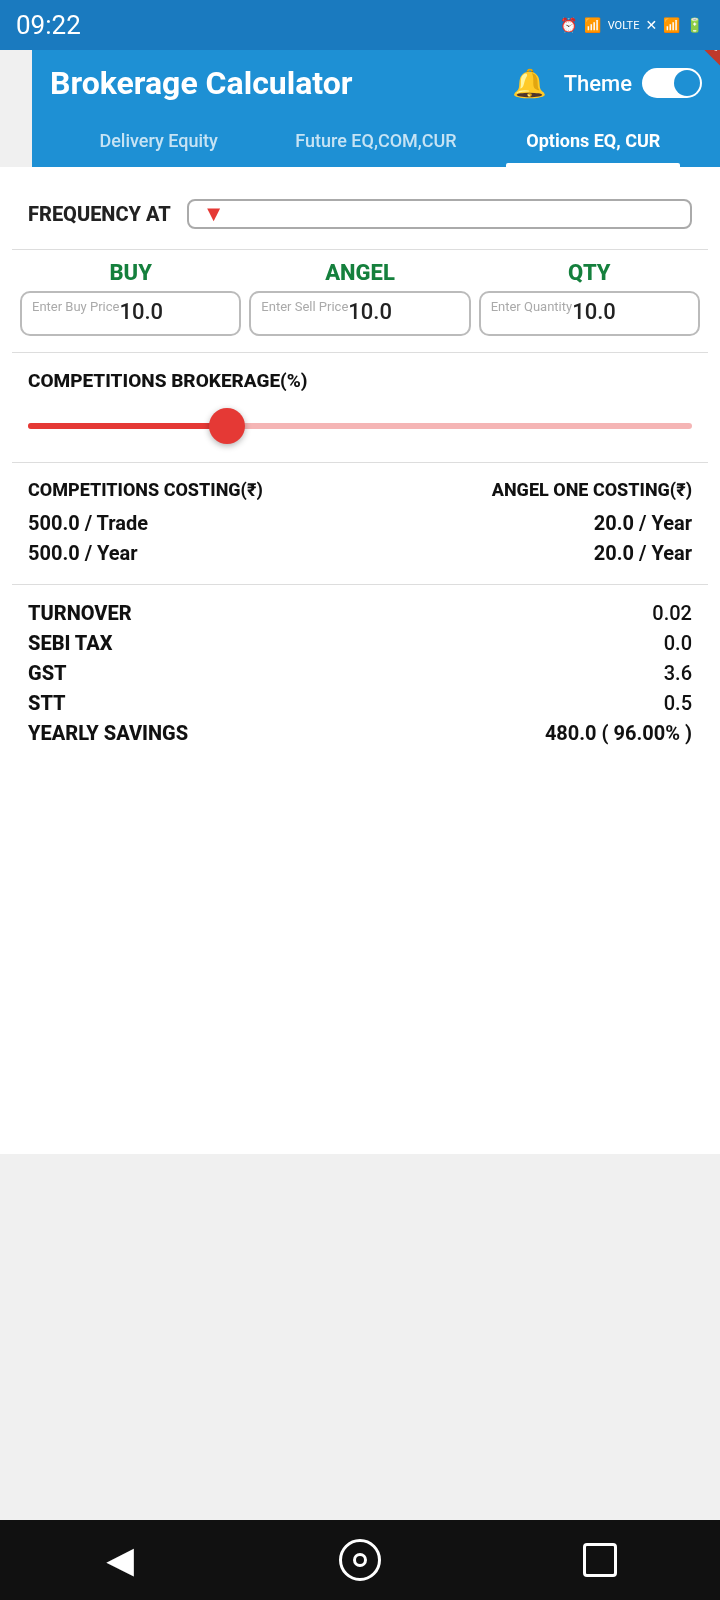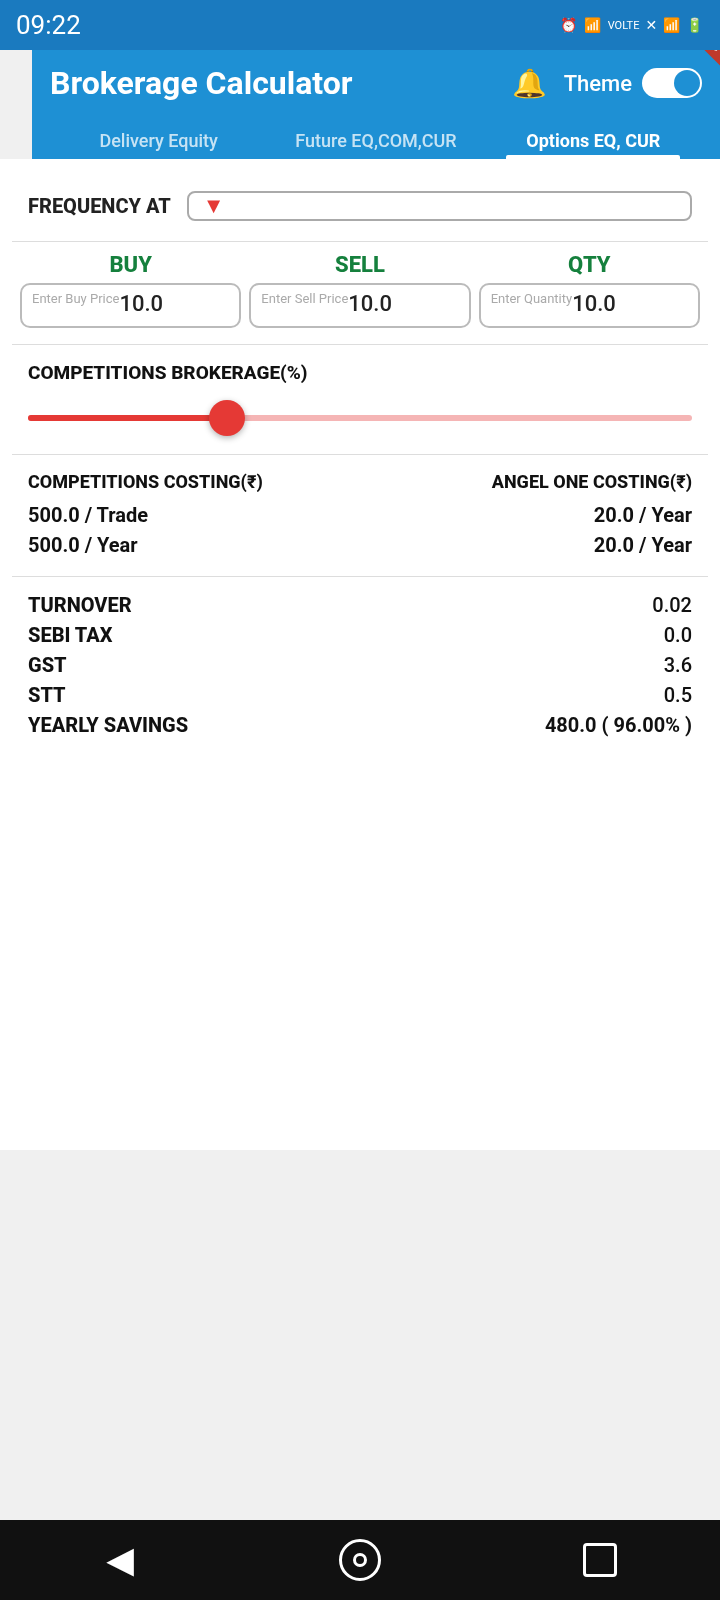--- a/index.html
+++ b/index.html
@@ -100,21 +100,21 @@
       background: #1e90d4;
     }
 
     
     .tabs {
       display: flex;
       align-items: flex-end;
     }
     .tab {
       flex: 1;
-      padding: 12px 8px 8px;
+      padding: 12px 8px 16px;
       text-align: center;
       color: rgba(255,255,255,0.75);
       font-size: 18px;
       font-weight: 500;
       cursor: pointer;
       position: relative;
     }
     .tab.active {
       color: white;
       font-weight: 700;
@@ -437,21 +437,21 @@
 
   <div class="input-row">
     <div class="input-group">
       <span class="input-col-label">BUY</span>
       <div class="input-field-wrapper">
         <span class="input-placeholder">Enter Buy Price</span>
         <span class="input-value">10.0</span>
       </div>
     </div>
     <div class="input-group">
-      <span class="input-col-label">SELL</span>
+      <span class="input-col-label">ANGEL</span>
       <div class="input-field-wrapper">
         <span class="input-placeholder">Enter Sell Price</span>
         <span class="input-value">10.0</span>
       </div>
     </div>
     <div class="input-group">
       <span class="input-col-label">QTY</span>
       <div class="input-field-wrapper">
         <span class="input-placeholder">Enter Quantity</span>
         <span class="input-value">10.0</span>

